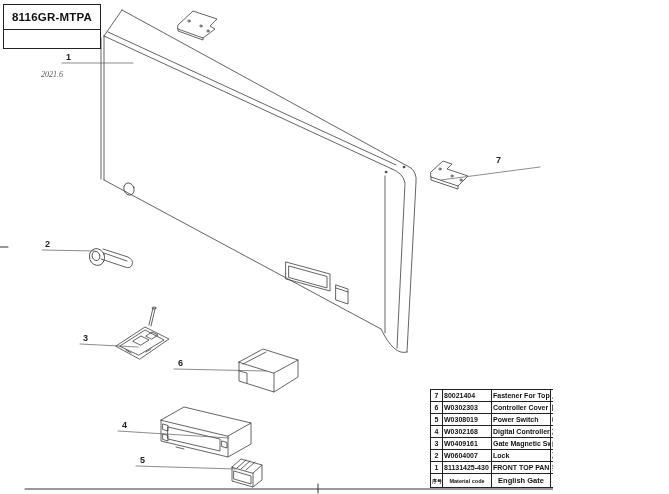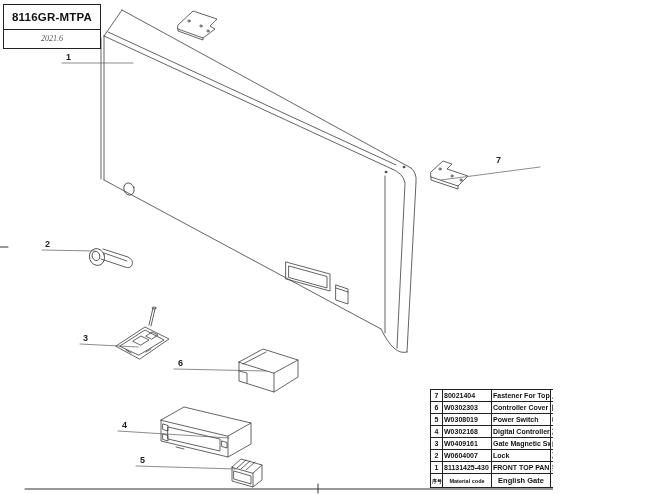--- a/index.html
+++ b/index.html
@@ -5,21 +5,21 @@
   html,body{margin:0;padding:0;background:#fff;}
   .sheet{position:relative;width:553px;height:494px;background:#ffffff;overflow:hidden;
          font-family:"Liberation Sans",sans-serif;color:#111;}
   .art{position:absolute;left:0;top:0;width:669px;height:494px;}
 
   
   .title-block{position:absolute;left:3px;top:4px;width:96px;height:43px;border:1.4px solid #222;background:#fff;}
   .tb-model{height:24px;line-height:24px;text-align:center;font-weight:bold;font-size:11.5px;
             letter-spacing:.2px;border-bottom:1px solid #222;}
   .tb-date{height:17px;line-height:17px;text-align:center;font-style:italic;font-size:8px;color:#555;
-           font-family:"Liberation Serif",serif;}
+           font-family:"Liberation Serif",serif;margin-top:36px;}
 
   
   .callout{position:absolute;font-weight:bold;font-size:9px;color:#222;line-height:9px;}
 
   
   .bom{position:absolute;left:430px;top:389px;border-collapse:collapse;table-layout:fixed;
        width:240px;background:#fff;font-family:"Liberation Sans",sans-serif;}
   .bom td{border:1px solid #222;height:11px;padding:0 1px;font-size:7px;font-weight:bold;
           white-space:nowrap;overflow:hidden;color:#111;}
   .bom tr.hdr td{height:13px;text-align:center;}

